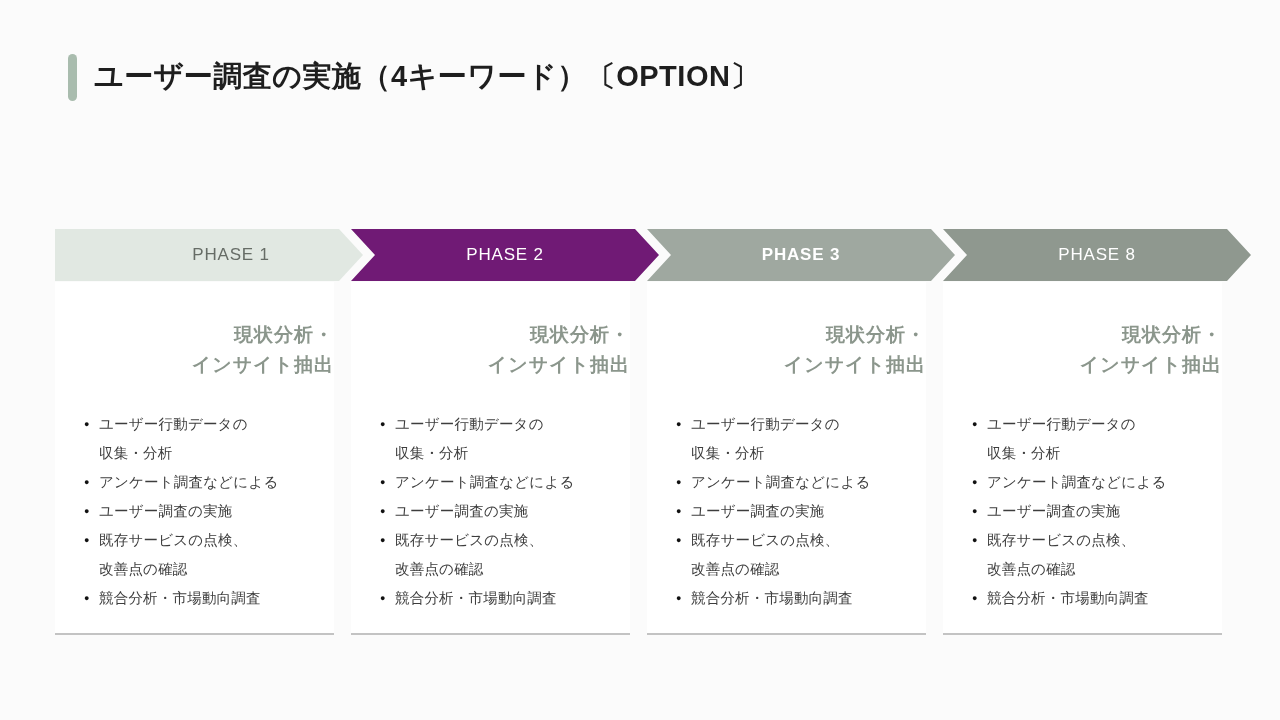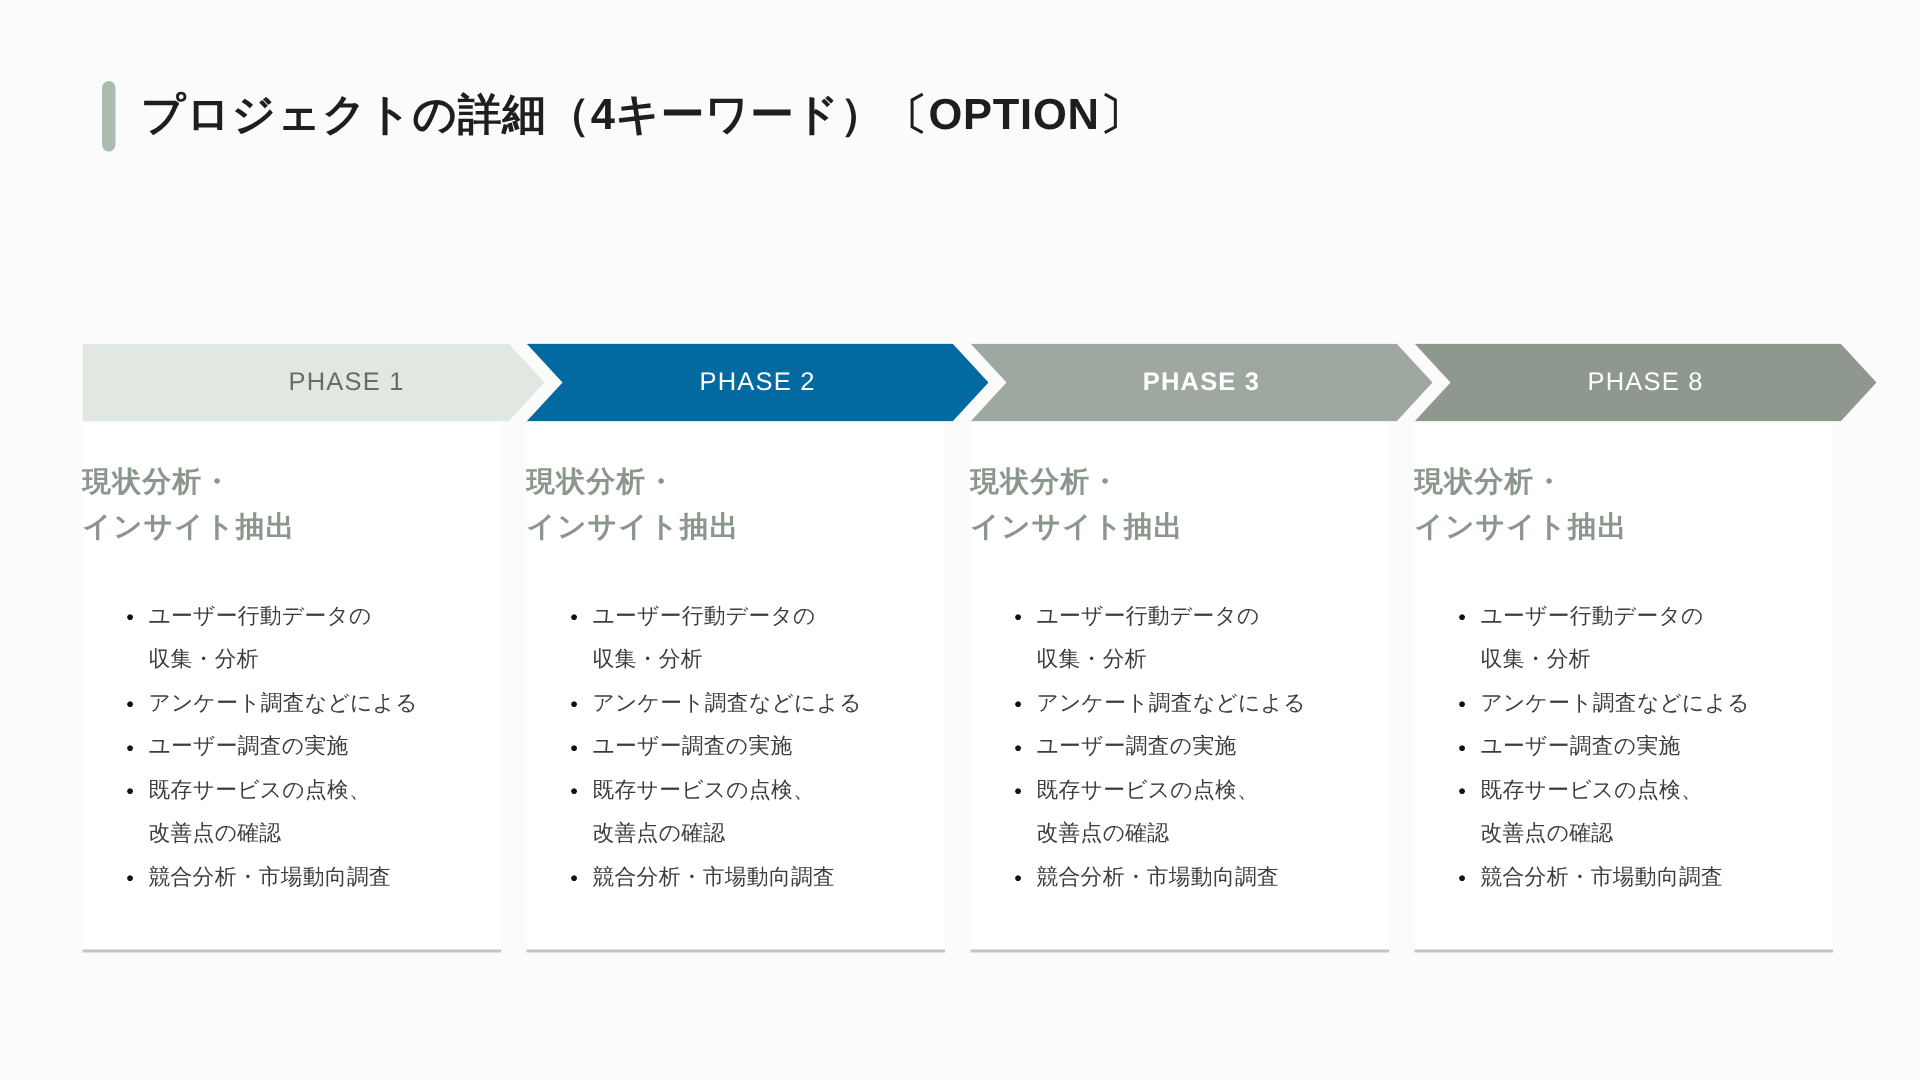--- a/index.html
+++ b/index.html
@@ -47,45 +47,45 @@
   
   .card {
     position:absolute; top:282px; width:279px; height:353px;
     background:#ffffff; border-bottom:2px solid #c3c3c3;
   }
   .card-1 { left:55px; }
   .card-2 { left:351px; }
   .card-3 { left:647px; }
   .card-4 { left:943px; }
   .card-heading {
-    margin-top:25px; text-align:left;
+    margin-top:38px; text-align:right;
     font-size:19px; line-height:30px; font-weight:bold;
     letter-spacing:1px; white-space:pre-line;
   }
   .bullet-list {
     list-style:none; margin-top:30px;
     padding-left:29px; padding-right:6px;
   }
   .bullet-item { display:flex; font-size:14.5px; line-height:29px; letter-spacing:0.2px; }
   .bullet-marker { width:15px; flex:0 0 15px; font-size:9px; line-height:29px; color:#111; }
   .bullet-text { white-space:pre-line; }
 </style>
 </head>
 <body style="background-color: rgb(251, 251, 251);">
 
 <div class="slide">
 
   <div class="accent-bar" style="background-color: rgb(169, 188, 174);"></div>
-  <h1 class="page-title" style="color: rgb(30, 30, 30);">プロジェクトの詳細（4キーワード）〔OPTION〕</h1>
+  <h1 class="page-title" style="color: rgb(30, 30, 30);">ユーザー調査の実施（4キーワード）〔OPTION〕</h1>
 
   <div class="arrow-row">
     <div class="arrow first arrow-1" style="background-color: rgb(225, 232, 226); padding-left: 44px;">
       <span class="phase-label" style="color: rgb(102, 108, 102);">PHASE 1</span>
     </div>
-    <div class="arrow arrow-2" style="background-color: #0369a1;">
+    <div class="arrow arrow-2" style="background-color: #701a75;">
       <span class="phase-label" style="color: rgb(255, 255, 255);">PHASE 2</span>
     </div>
     <div class="arrow arrow-3" style="background-color: rgb(159, 168, 160);">
       <span class="phase-label" style="color: rgb(255, 255, 255); font-weight: bold;">PHASE 3</span>
     </div>
     <div class="arrow arrow-4" style="background-color: rgb(143, 152, 143);">
       <span class="phase-label" style="color: rgb(255, 255, 255);">PHASE 8</span>
     </div>
   </div>
 

